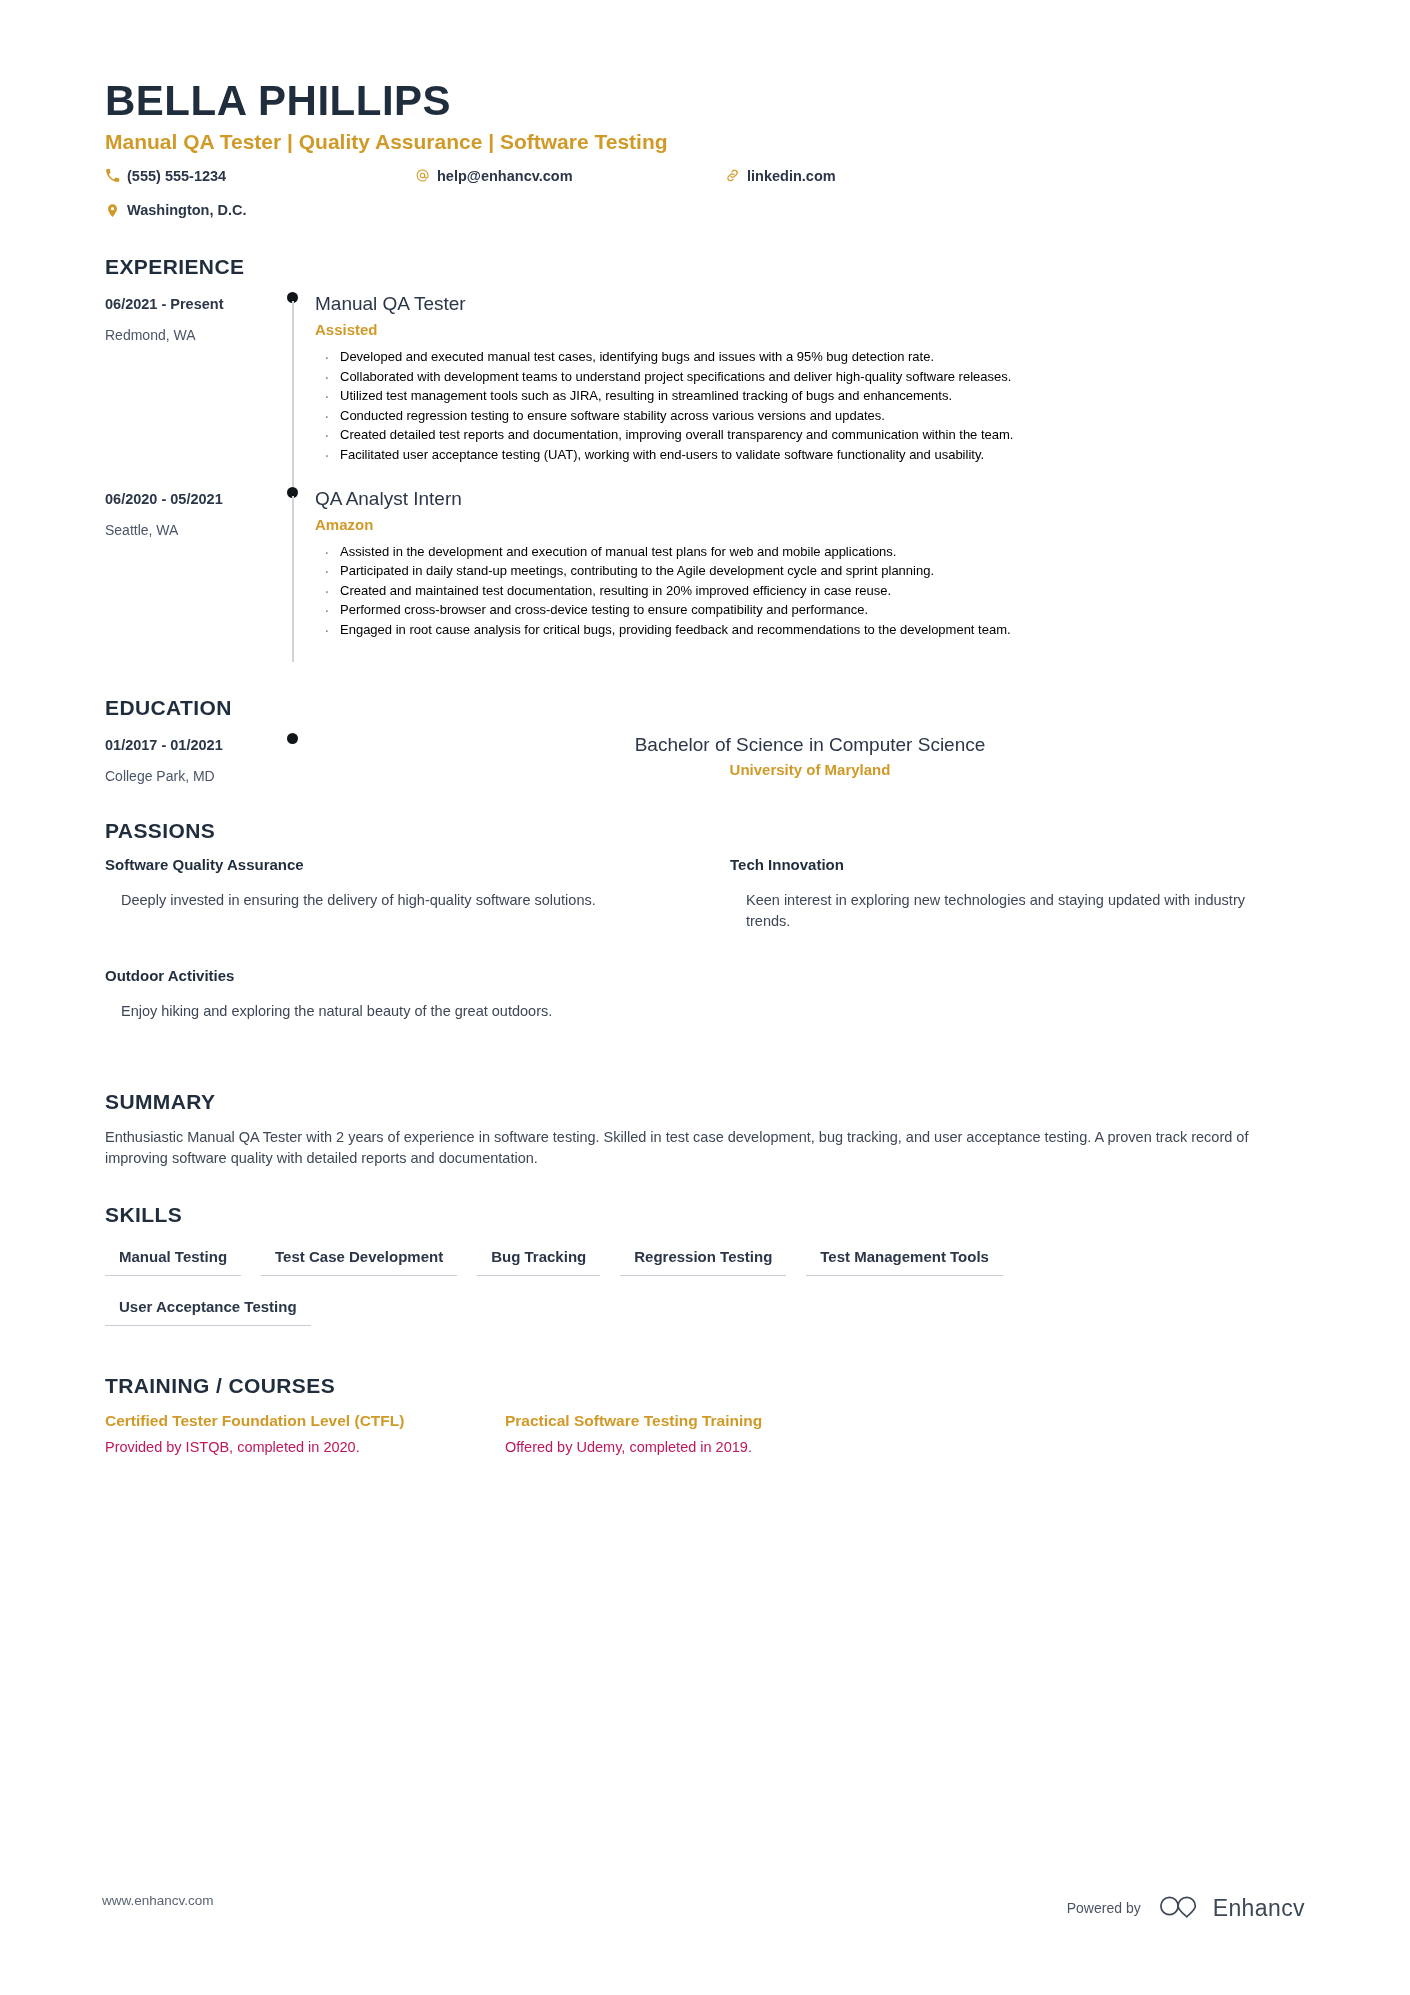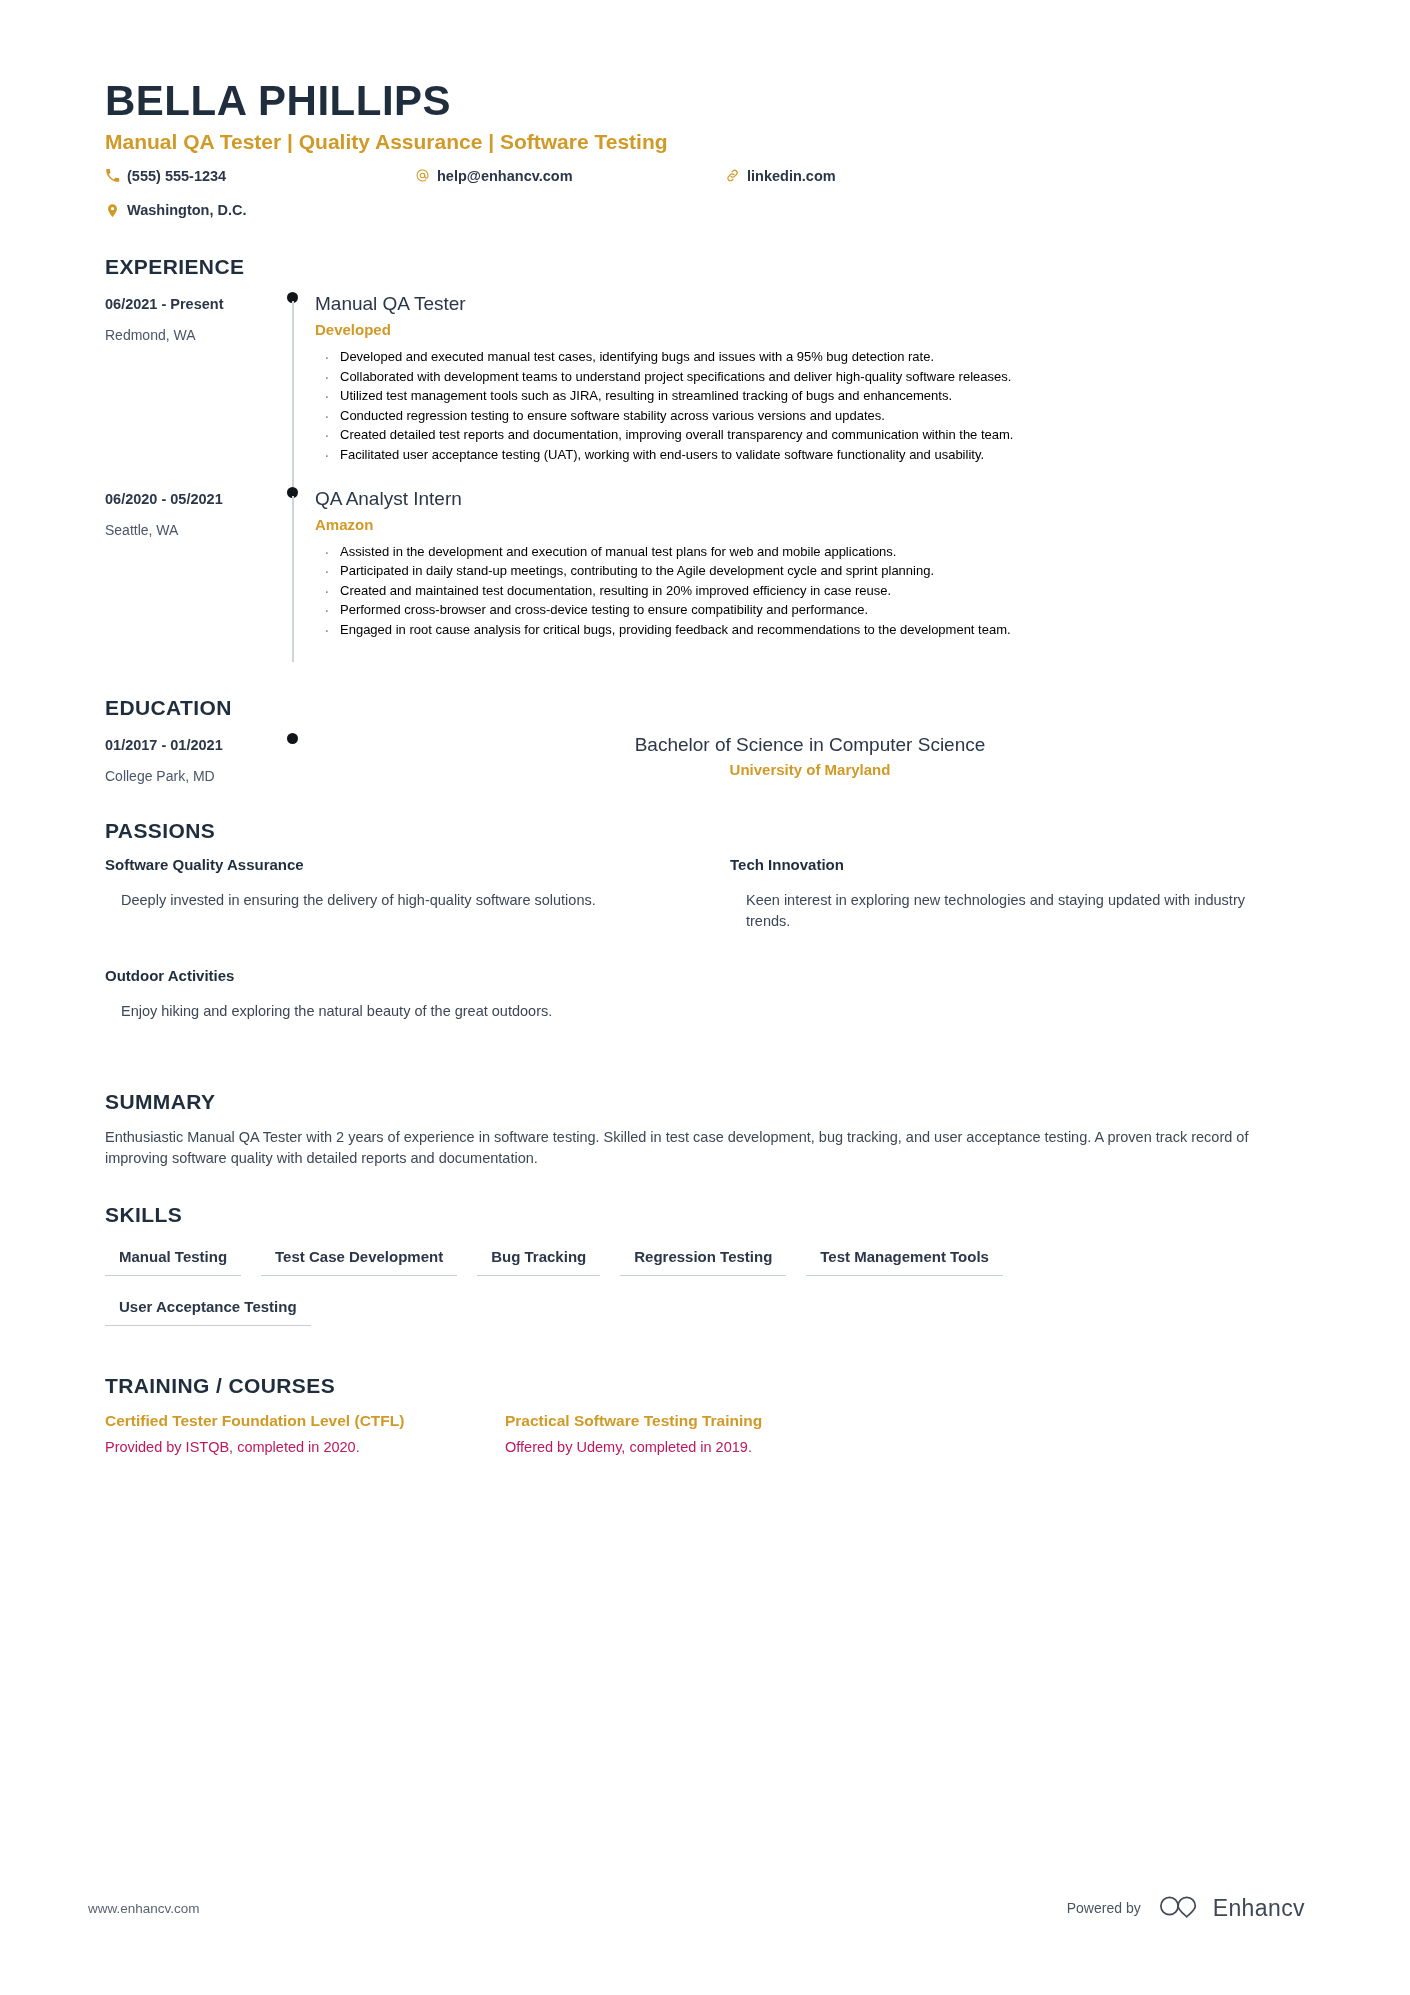--- a/index.html
+++ b/index.html
@@ -246,25 +246,24 @@
   .course-desc {
     font-size: 14.5px;
     color: #be185d;
     line-height: 1.4;
     margin: 0;
   }
 
   
   .footer {
     position: absolute;
-    left: 88px;
+    left: 102px;
     right: 105px;
     bottom: 72px;
     display: flex;
-    align-items: center;
     justify-content: space-between;
   }
   .footer-url {
     font-size: 13.5px;
     color: #5a6472;
   }
   .footer-brand {
     display: flex;
     align-items: center;
     gap: 16px;
@@ -342,21 +341,21 @@
       <div class="entry-left">
         <div class="entry-date">06/2021 - Present</div>
         <div class="entry-place">Redmond, WA</div>
       </div>
       <div class="entry-rail">
         <span class="rail-dot"></span>
         <span class="rail-line"></span>
       </div>
       <div class="entry-body">
         <div class="job-title">Manual QA Tester</div>
-        <div class="job-org">Developed</div>
+        <div class="job-org">Assisted</div>
         <ul class="bullets">
           <li>Developed and executed manual test cases, identifying bugs and issues with a 95% bug detection rate.</li>
           <li>Collaborated with development teams to understand project specifications and deliver high-quality software releases.</li>
           <li>Utilized test management tools such as JIRA, resulting in streamlined tracking of bugs and enhancements.</li>
           <li>Conducted regression testing to ensure software stability across various versions and updates.</li>
           <li>Created detailed test reports and documentation, improving overall transparency and communication within the team.</li>
           <li>Facilitated user acceptance testing (UAT), working with end-users to validate software functionality and usability.</li>
         </ul>
       </div>
     </div>

